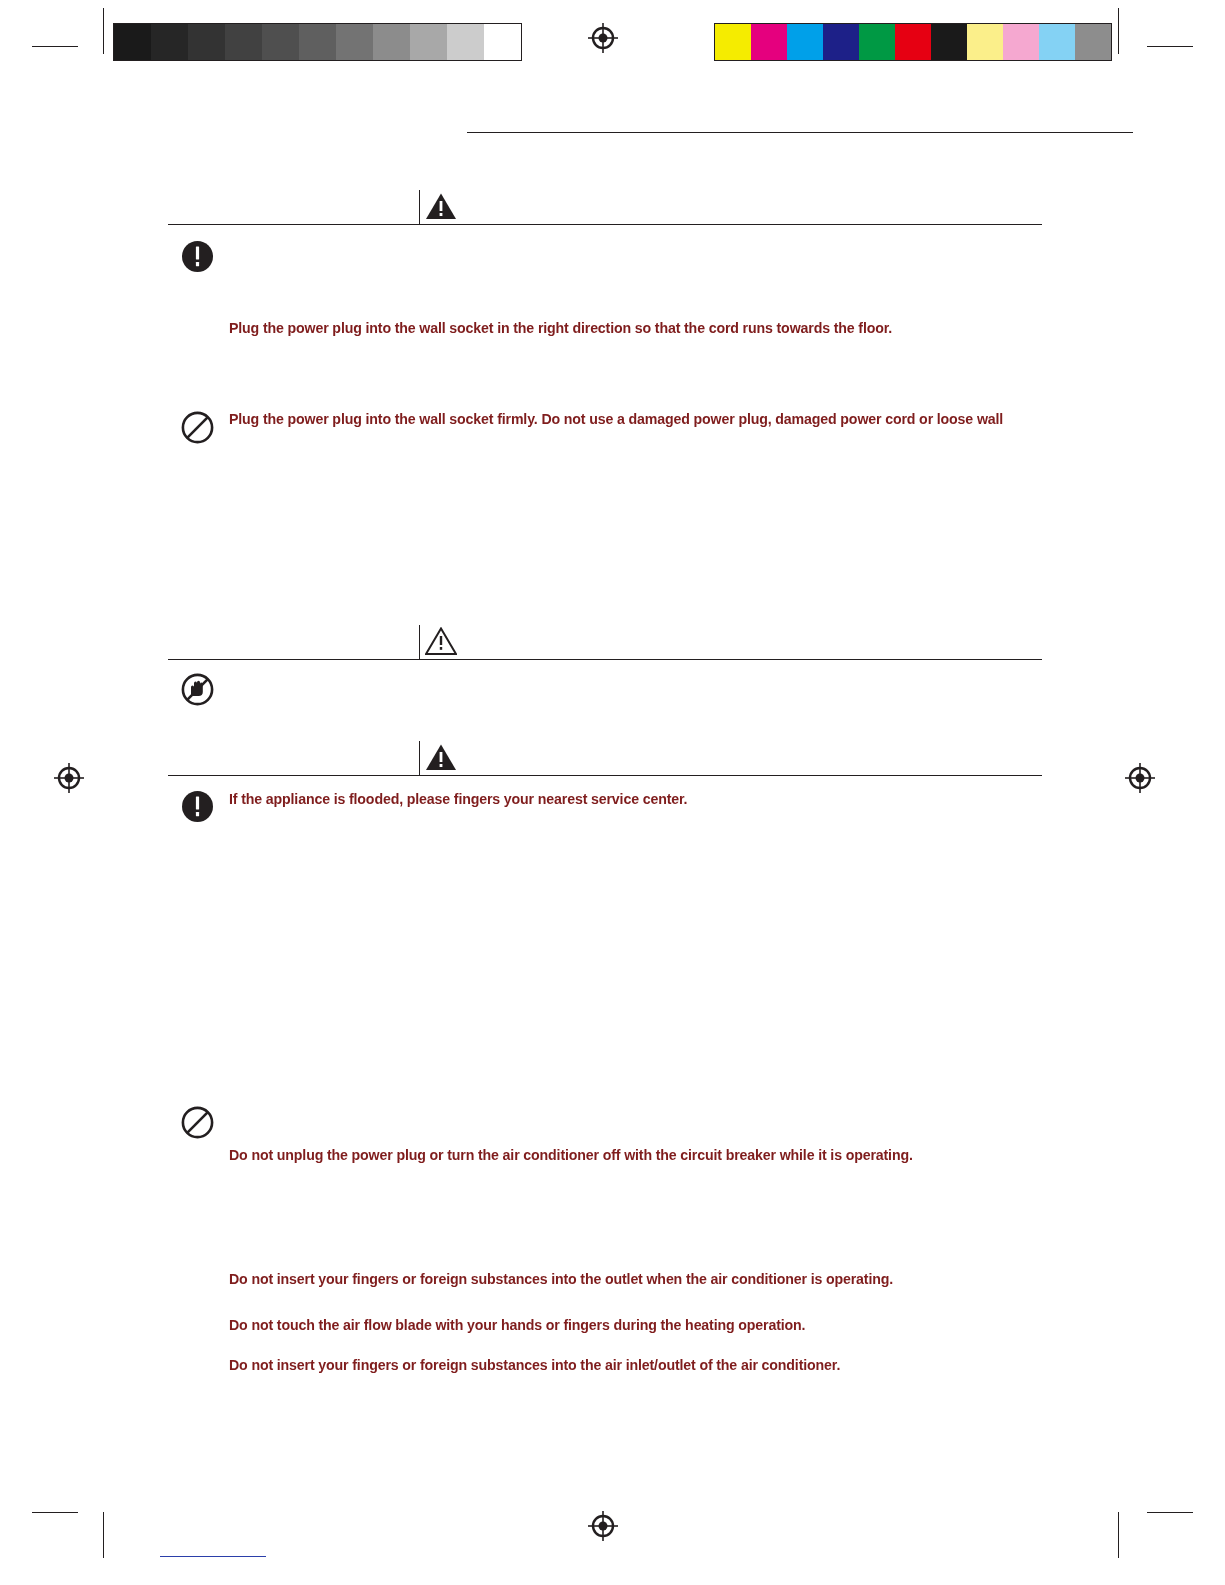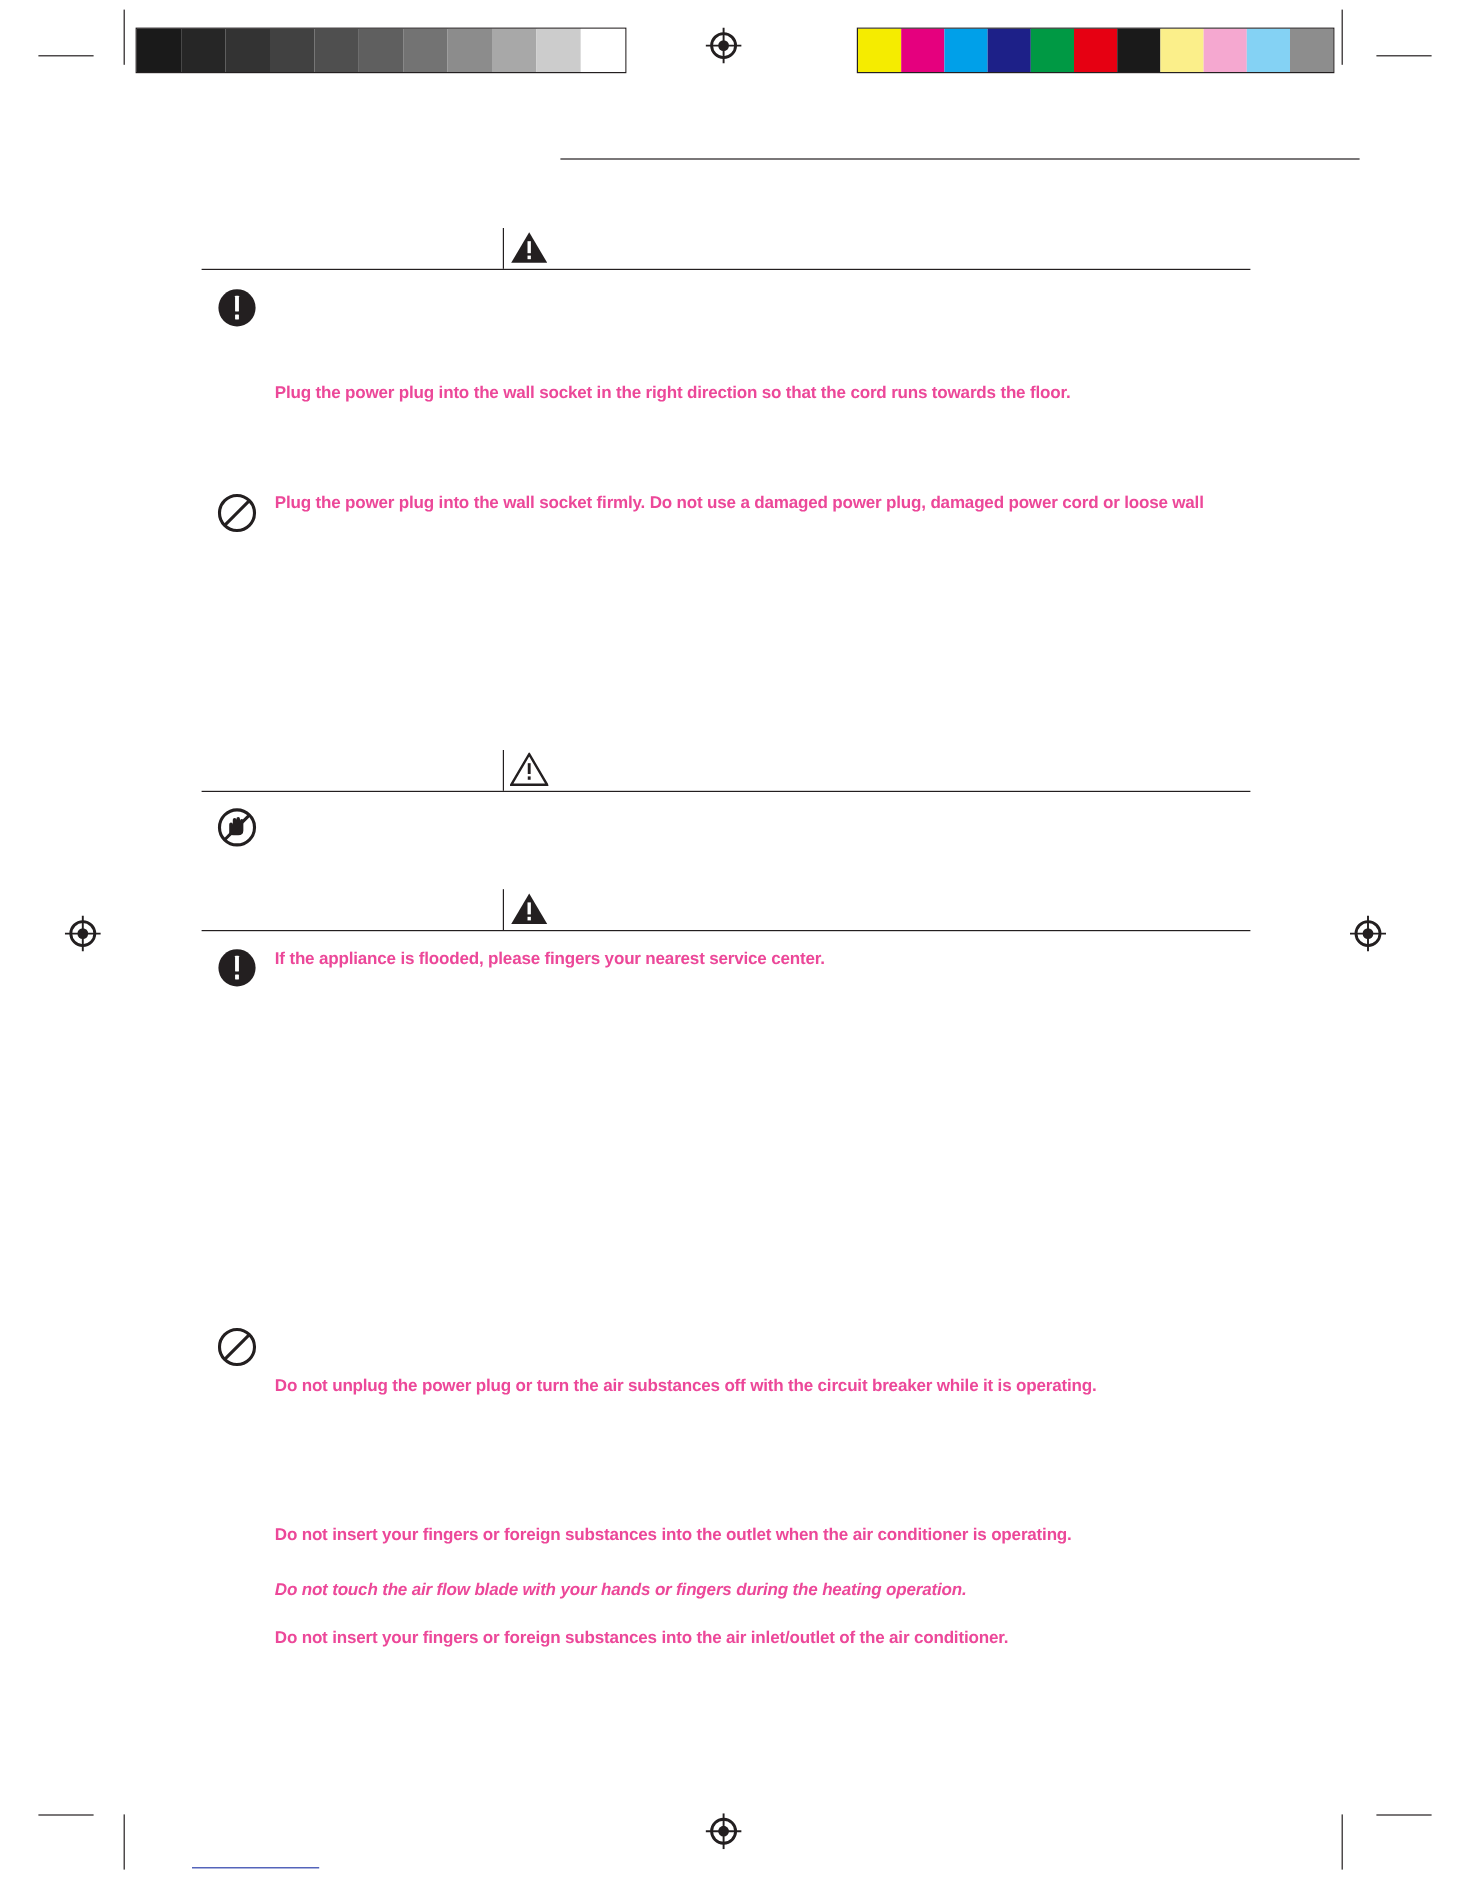--- a/index.html
+++ b/index.html
@@ -73,21 +73,21 @@
   .warn-tri {
     position: absolute;
   }
 
   .body-text {
     position: absolute;
     font-size: 14.2px;
     font-weight: bold;
     letter-spacing: -0.15px;
     white-space: nowrap;
-    color: #ec4899;
+    color: #7f1d1d;
   }
 
   .sym {
     position: absolute;
   }
 
   .link-underline {
     position: absolute;
     left: 160px;
     top: 1556px;
@@ -214,18 +214,18 @@
   <rect x="14.9" y="22" width="3.2" height="4.2" rx="0.4" fill="#ffffff"></rect>
 </svg>
 
 <div class="body-text" style="left:229px; top:791px;">If the appliance is flooded, please fingers your nearest service center.</div>
 
 <svg class="sym" style="left:181px; top:1106px; width:33px; height:33px;" viewBox="0 0 33 33">
   <circle cx="16.5" cy="16.5" r="14.6" fill="none" stroke="#231f20" stroke-width="2.6"></circle>
   <line x1="6.2" y1="26.8" x2="26.8" y2="6.2" stroke="#231f20" stroke-width="2.6"></line>
 </svg>
 
-<div class="body-text" style="left:229px; top:1147px;">Do not unplug the power plug or turn the air substances off with the circuit breaker while it is operating.</div>
+<div class="body-text" style="left:229px; top:1147px;">Do not unplug the power plug or turn the air conditioner off with the circuit breaker while it is operating.</div>
 <div class="body-text" style="left:229px; top:1271px;">Do not insert your fingers or foreign substances into the outlet when the air conditioner is operating.</div>
-<div class="body-text" style="left:229px; top:1317px;font-style:italic;">Do not touch the air flow blade with your hands or fingers during the heating operation.</div>
+<div class="body-text" style="left:229px; top:1317px;">Do not touch the air flow blade with your hands or fingers during the heating operation.</div>
 <div class="body-text" style="left:229px; top:1357px;">Do not insert your fingers or foreign substances into the air inlet/outlet of the air conditioner.</div>
 
 <div class="link-underline"></div>
 
 </body></html>

